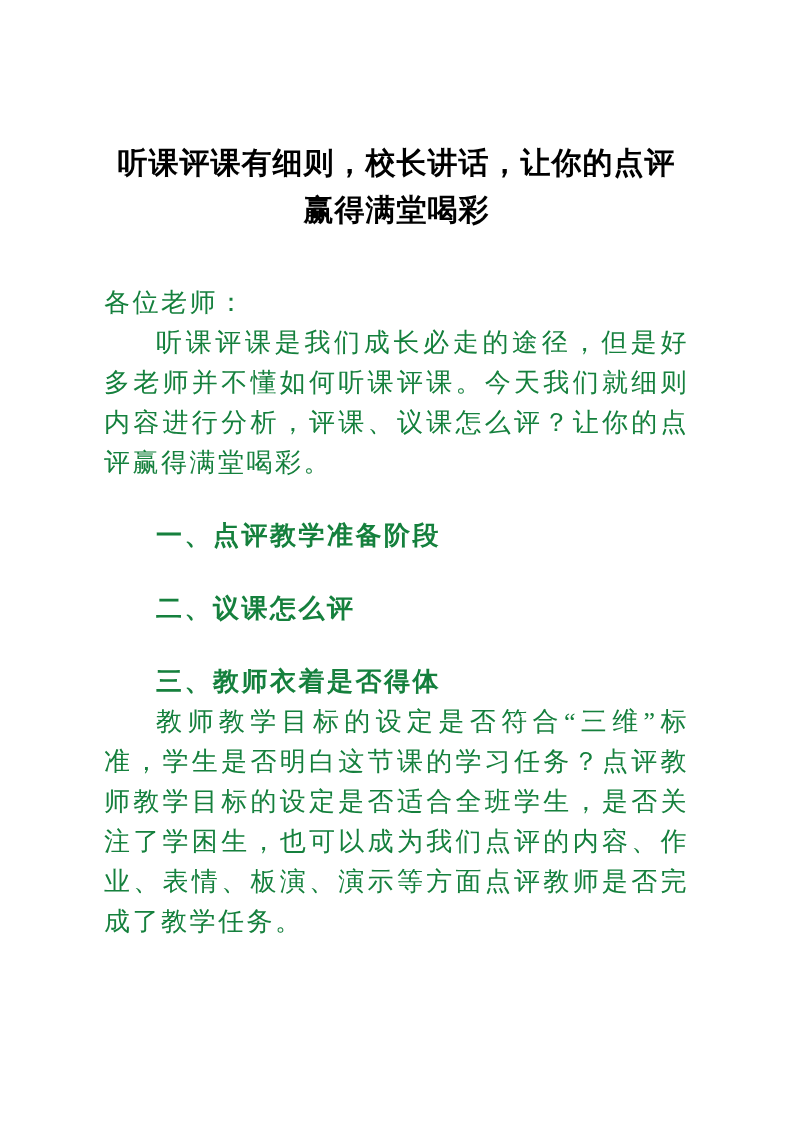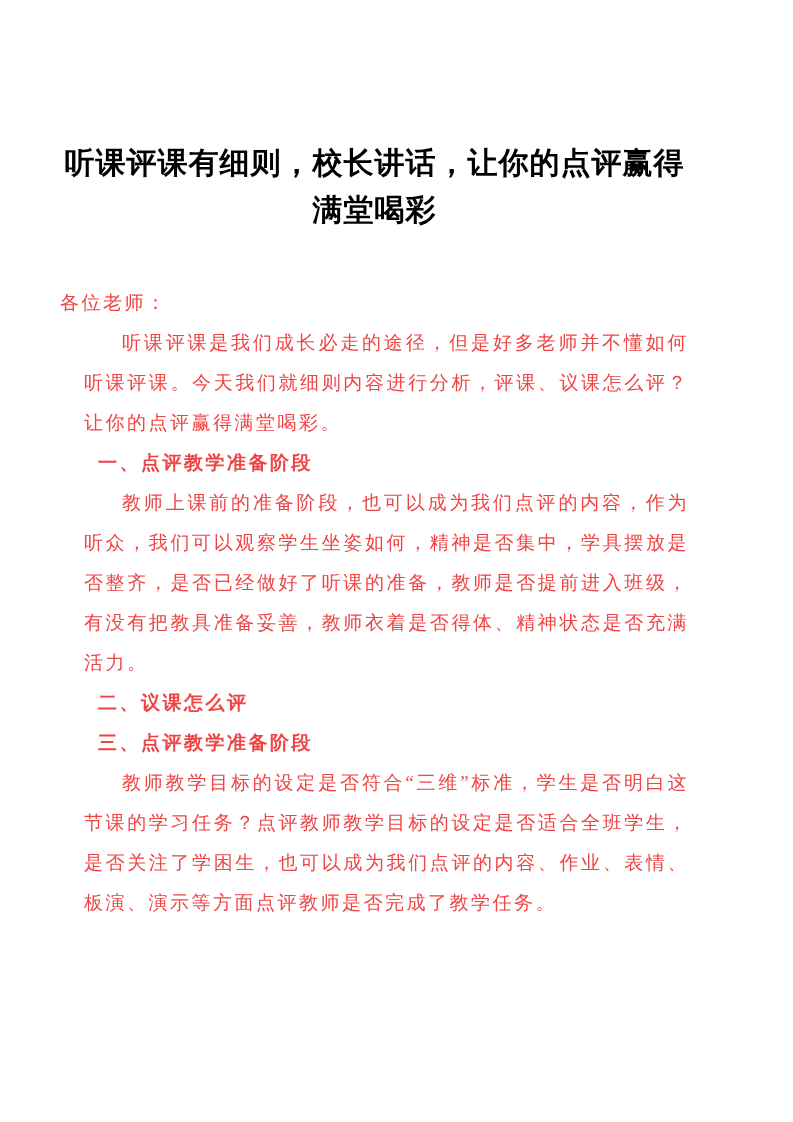--- a/index.html
+++ b/index.html
@@ -10,62 +10,61 @@
   body {
     font-family: "Liberation Serif", "DejaVu Serif", serif;
     color: #000000;
   }
   .page {
     position: relative;
     width: 793px;
     height: 1122px;
     background: #ffffff;
     box-sizing: border-box;
-    padding: 140px 104px 30px 60px;
+    padding: 140px 104px 30px 104px;
     overflow: hidden;
   }
   .doc-title {
     margin: 0 0 50px 0;
     font-size: 30px;
     font-weight: bold;
     line-height: 1.55;
     letter-spacing: 1px;
     text-align: center;
     color: #000000;
   }
   .doc-body {
     width: 100%;
   }
   .para {
     margin: 0;
-    font-size: 19px;
+    font-size: 26px;
     line-height: 40px;
     letter-spacing: 2.5px;
     text-align: justify;
-    color: #ef4444;
+    color: #15803d;
   }
   .para.salutation {
     text-indent: 0;
   }
   .para.body {
     text-indent: 2em;
-    margin-left: 24px;
   }
   .para.heading {
     text-indent: 2em;
     font-weight: bold;
+    margin-top: 33px;
   }
 </style>
 </head>
 <body>
 
 <div class="page">
   <h1 class="doc-title">听课评课有细则，校长讲话，让你的点评赢得满堂喝彩</h1>
   <div class="doc-body" id="doc-body">
       <p class="para salutation">各位老师：</p>
       <p class="para body">听课评课是我们成长必走的途径，但是好多老师并不懂如何听课评课。今天我们就细则内容进行分析，评课、议课怎么评？让你的点评赢得满堂喝彩。</p>
       <p class="para heading">一、点评教学准备阶段</p>
-      <p class="para body">教师上课前的准备阶段，也可以成为我们点评的内容，作为听众，我们可以观察学生坐姿如何，精神是否集中，学具摆放是否整齐，是否已经做好了听课的准备，教师是否提前进入班级，有没有把教具准备妥善，教师衣着是否得体、精神状态是否充满活力。</p>
       <p class="para heading">二、议课怎么评</p>
-      <p class="para heading">三、点评教学准备阶段</p>
+      <p class="para heading">三、教师衣着是否得体</p>
       <p class="para body">教师教学目标的设定是否符合“三维”标准，学生是否明白这节课的学习任务？点评教师教学目标的设定是否适合全班学生，是否关注了学困生，也可以成为我们点评的内容、作业、表情、板演、演示等方面点评教师是否完成了教学任务。</p>
     </div>
 </div>
 
 </body></html>

